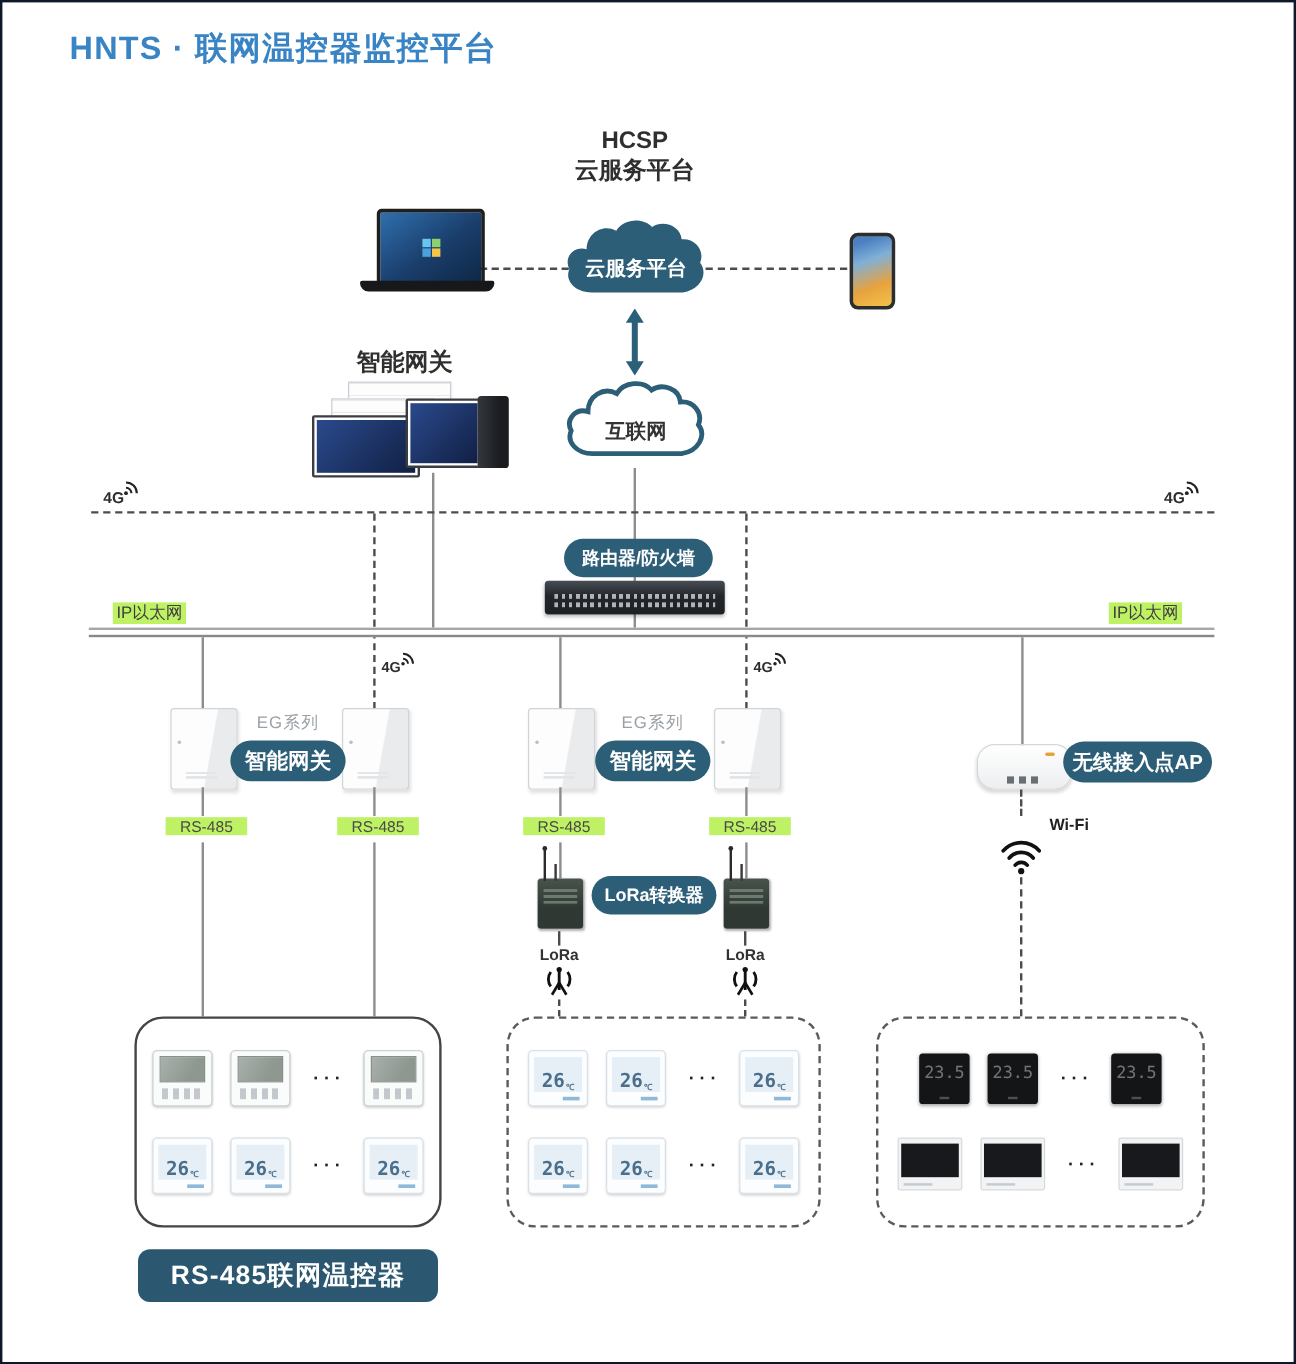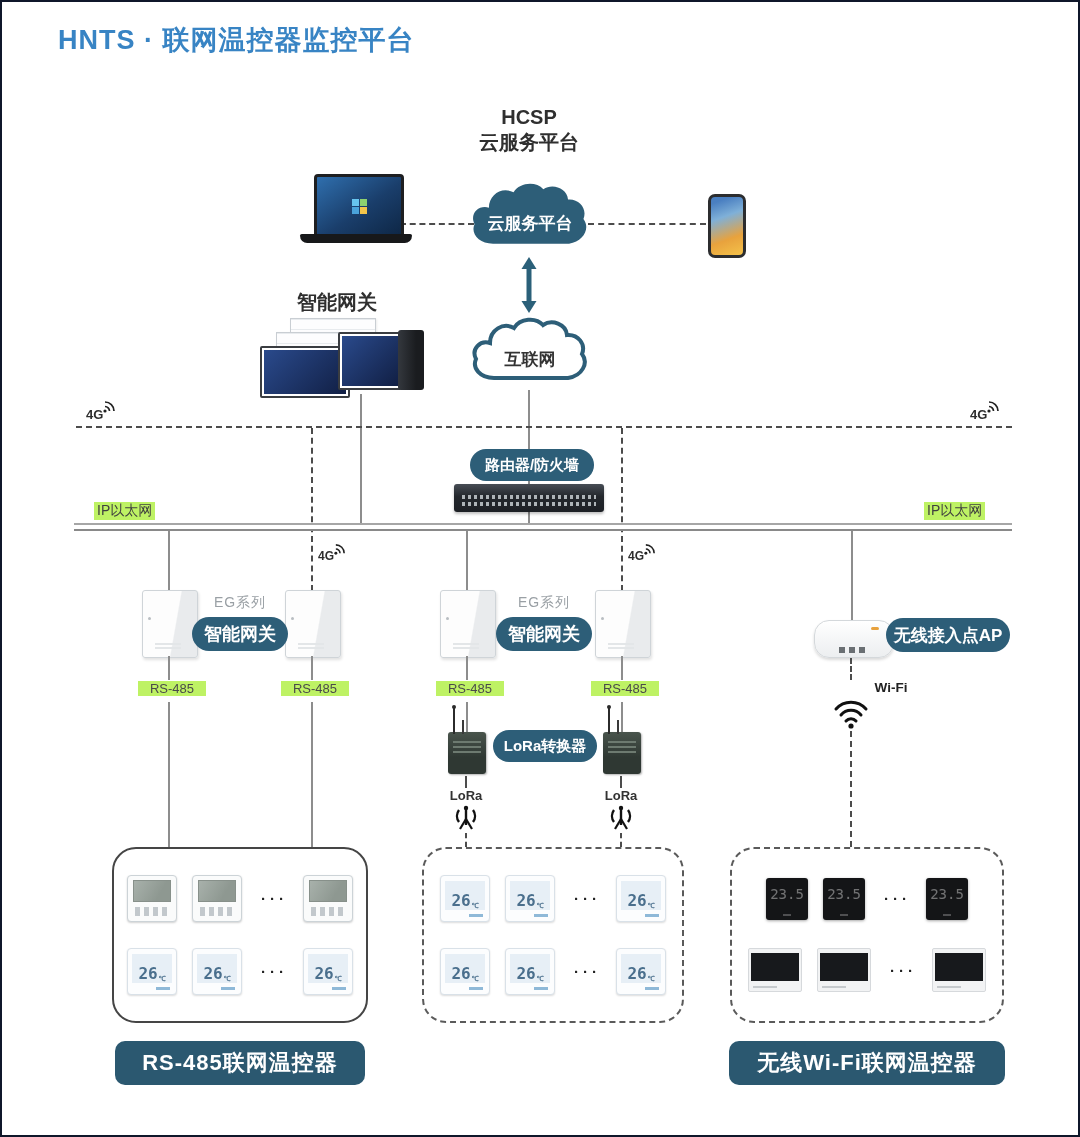--- a/index.html
+++ b/index.html
@@ -380,15 +380,14 @@
         </div>
       <span class="dots">···</span>
       <div class="ts blackhz">
           <div class="scr"></div>
           <div class="strip"></div>
         </div>
     </div>
   </div>
 
   <div class="abs pill ctr" style="left:113px;top:1039px;width:250px;height:44px;">RS-485联网温控器</div>
-  <div class="abs pill ctr" style="left:727px;top:1039px;width:276px;height:44px;">无线Wi-Fi联网温控器</div>
 
 </div>
 
 </body></html>

